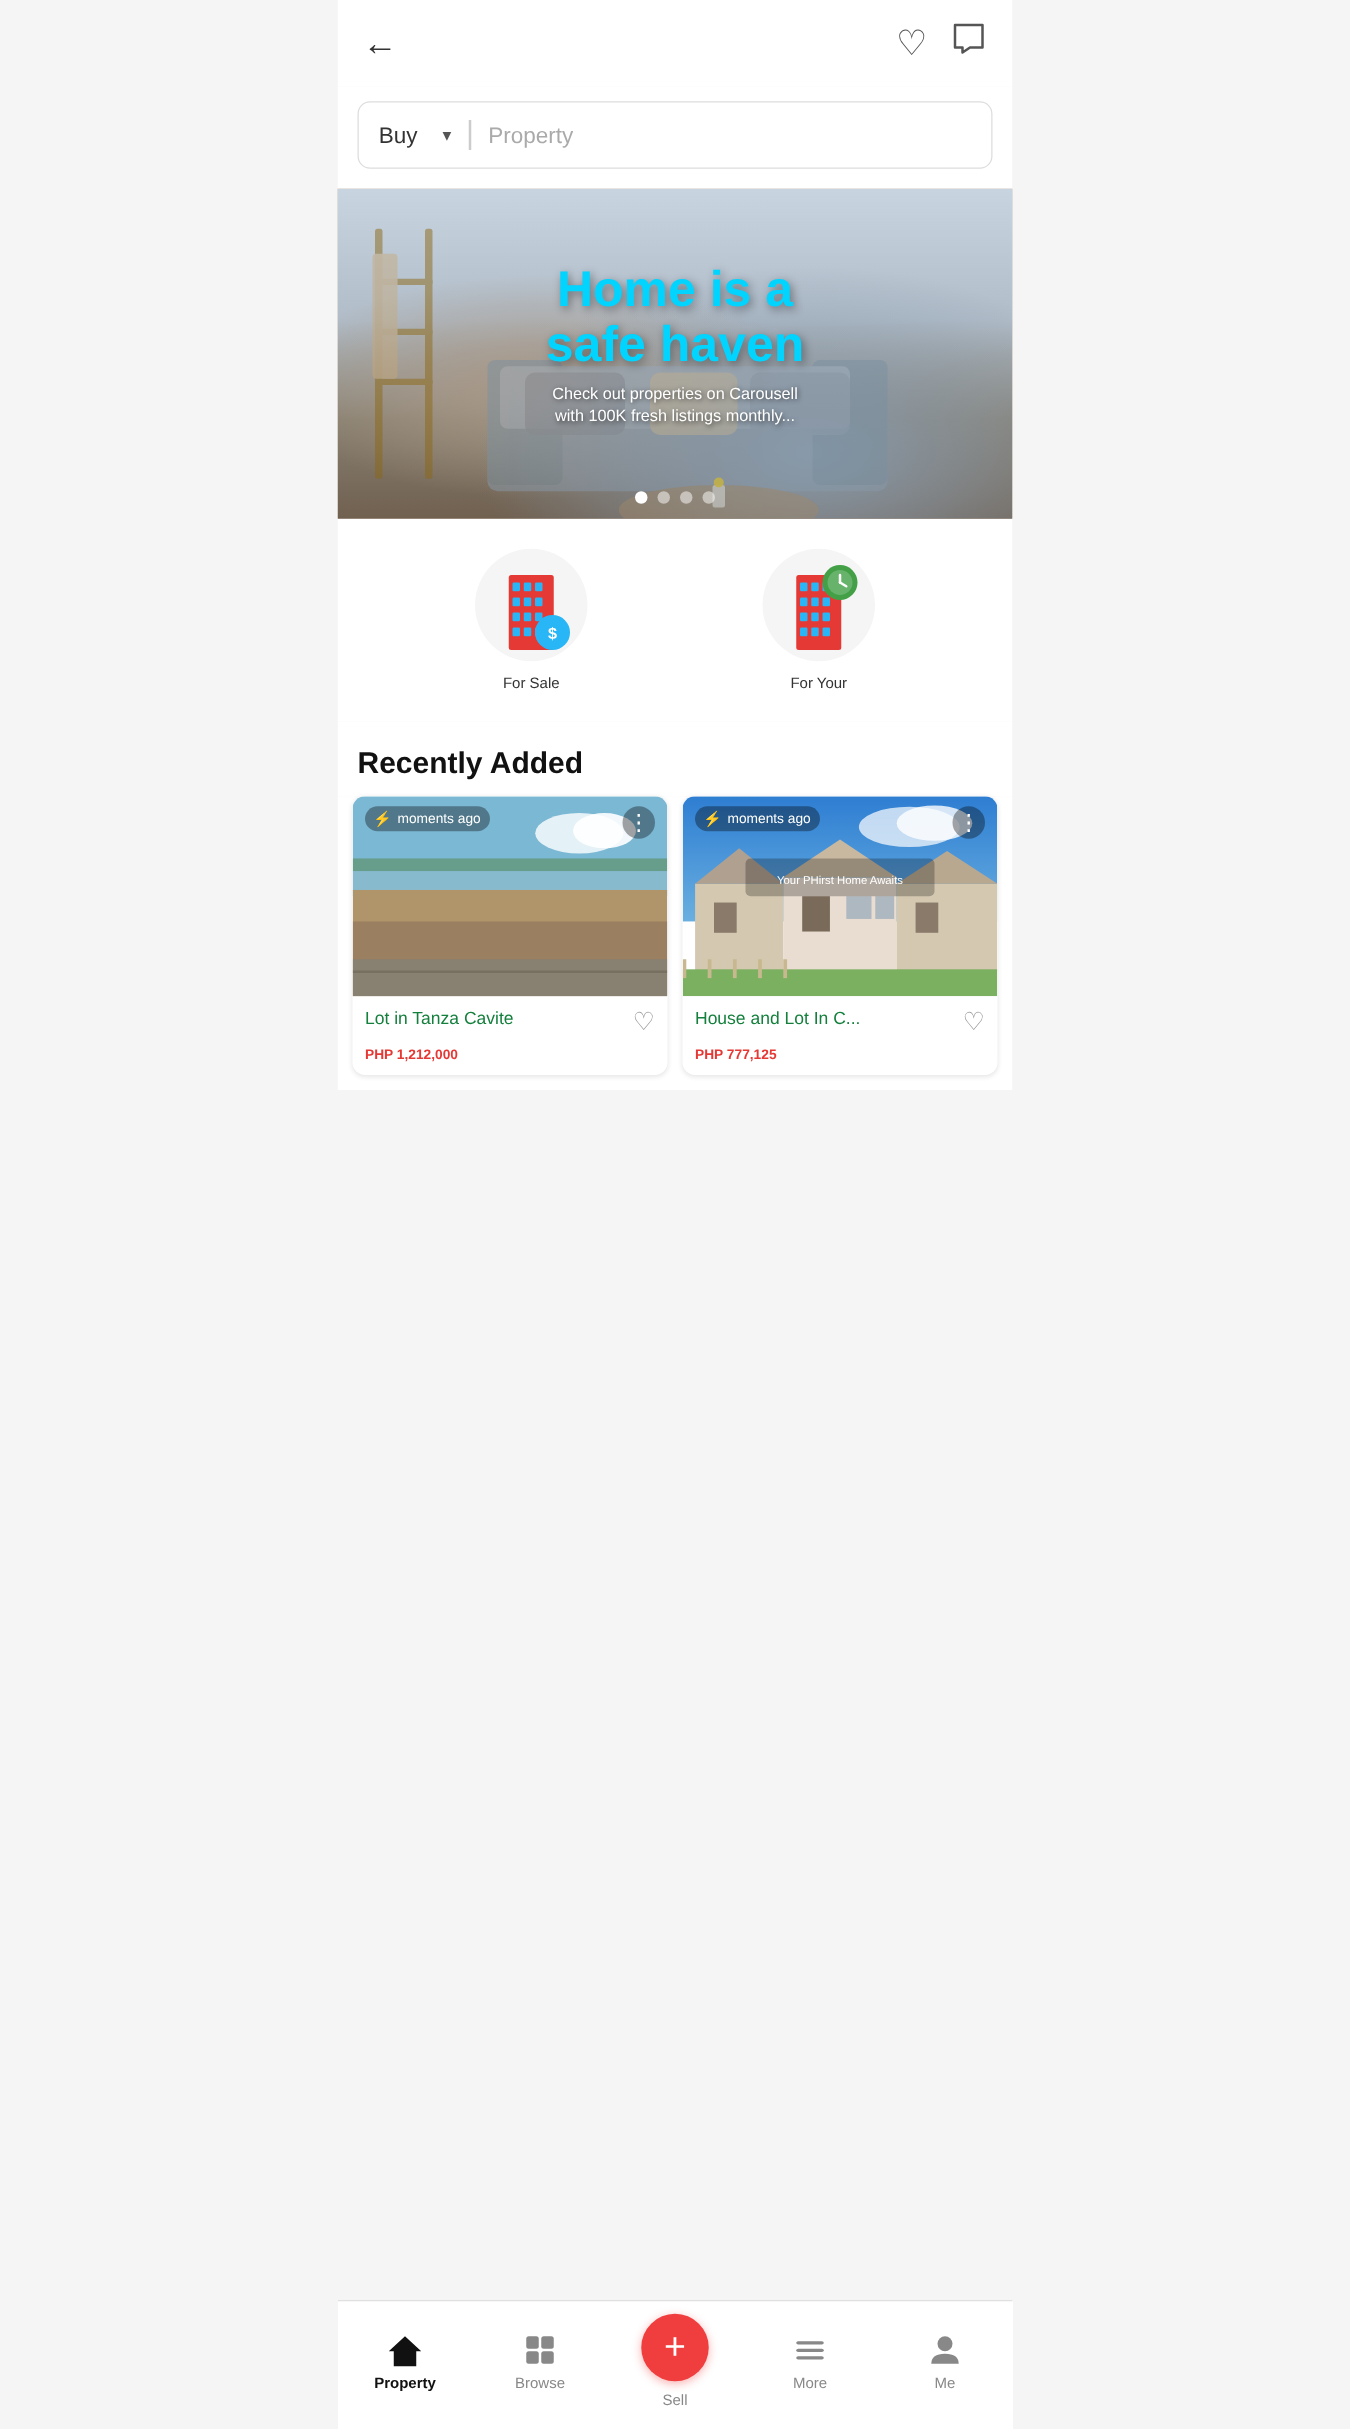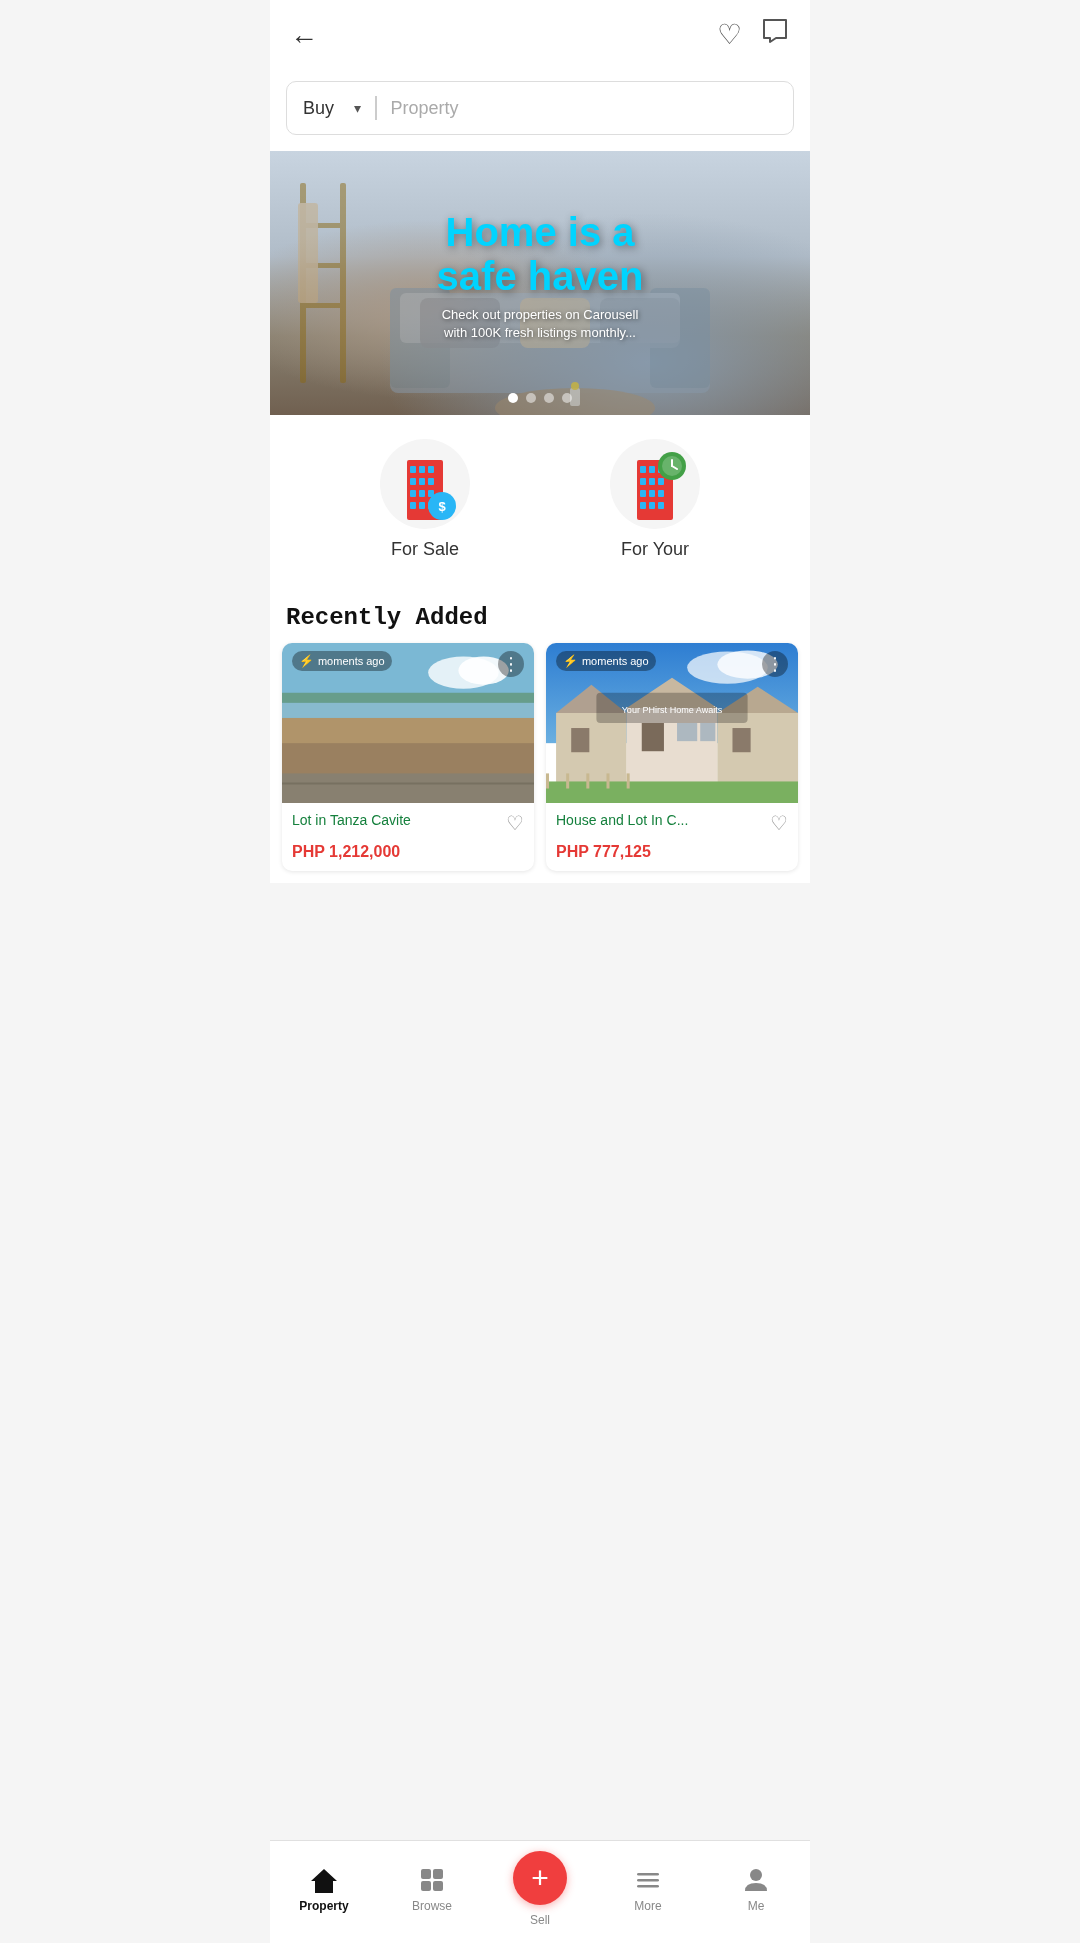--- a/index.html
+++ b/index.html
@@ -160,29 +160,28 @@
       height: 90px;
       background: #f5f5f5;
       border-radius: 50%;
       display: flex;
       align-items: center;
       justify-content: center;
       position: relative;
       overflow: visible;
     }
     .category-label {
-      font-size: 18px;
+      font-size: 12px;
       color: #333;
     }
 
     
     .section-header {
       background: #fff;
       padding: 20px 16px 12px;
-      font-family: Liberation Mono, monospace;
     }
     .section-title {
       font-size: 24px;
       font-weight: 800;
       color: #111;
     }
 
     
     .listings-grid {
       background: #fff;
@@ -258,21 +257,21 @@
     }
     .heart-btn {
       font-size: 20px;
       color: #999;
       cursor: pointer;
       margin-left: 6px;
       flex-shrink: 0;
     }
     .listing-price {
       padding: 0 10px 10px;
-      font-size: 16px;
+      font-size: 11px;
       font-weight: 700;
       color: #e53935;
     }
 
     
     .bottom-nav {
       position: fixed;
       bottom: 0;
       left: 50%;
       transform: translateX(-50%);

